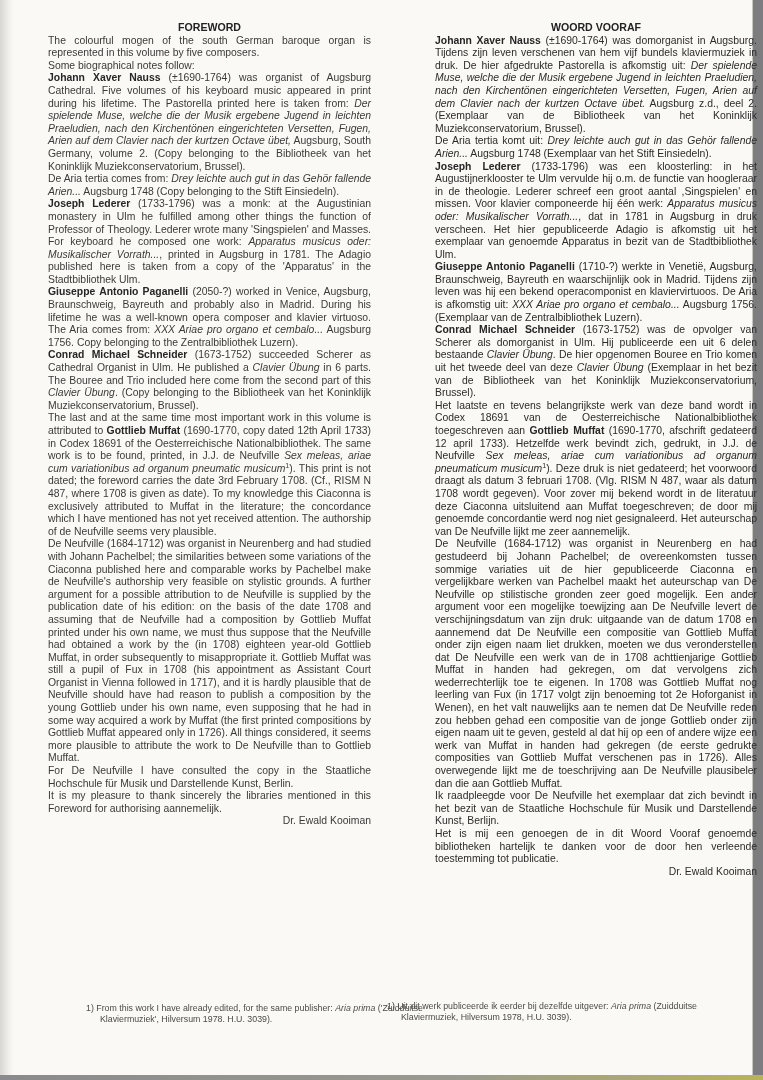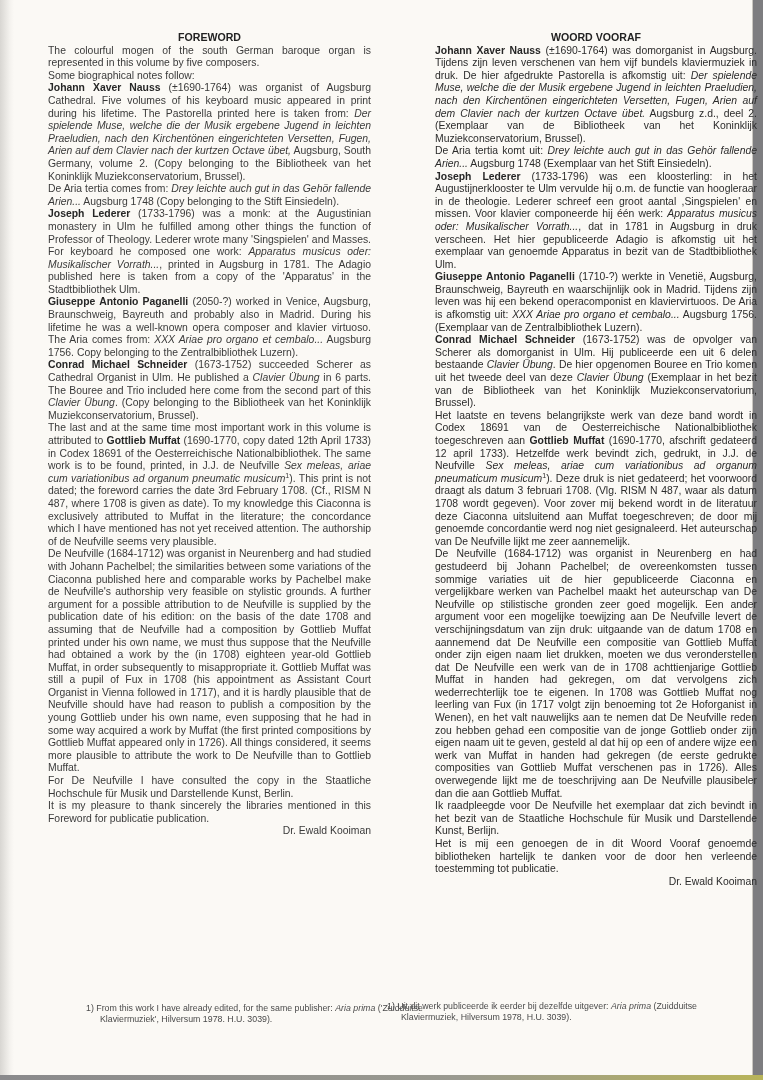--- a/index.html
+++ b/index.html
@@ -16,21 +16,21 @@
     }
     .spine {
       position: absolute; left: 0; top: 0; width: 14px; height: 1075px;
       background: linear-gradient(to right, #d8d6d2, #f4f2ee 70%, #fbf9f5);
     }
     .bottom-band {
       position: absolute; left: 0; top: 1075px; width: 763px; height: 5px;
       background: linear-gradient(to right, #8a8a8c, #9a9a90 60%, #b8b45a);
     }
     .col {
-      position: absolute; top: 31px;
+      position: absolute; top: 21px;
       font-family: "Liberation Sans", sans-serif;
       font-size: 10.4px; line-height: 12.6px;
       color: #2b2b2b; text-align: justify;
     }
     .col.en { left: 48px; width: 323px; color: #3a3a3a; }
     .col.nl { left: 387px; width: 322px; margin-left: 48px; }
     .heading {
       font-weight: bold; text-align: center; font-size: 10.6px;
       margin: 0 0 1px 0; color: #222;
     }
@@ -57,21 +57,21 @@
     <p class="para">The colourful mogen of the south German baroque organ is represented in this volume by five composers.</p>
     <p class="para">Some biographical notes follow:</p>
     <p class="para"><b>Johann Xaver Nauss</b><span> (±1690-1764) was organist of Augsburg Cathedral. Five volumes of his keyboard music appeared in print during his lifetime. The Pastorella printed here is taken from: </span><i>Der spielende Muse, welche die der Musik ergebene Jugend in leichten Praeludien, nach den Kirchentönen eingerichteten Versetten, Fugen, Arien auf dem Clavier nach der kurtzen Octave übet,</i><span> Augsburg, South Germany, volume 2. (Copy belonging to the Bibliotheek van het Koninklijk Muziekconservatorium, Brussel).</span></p>
     <p class="para"><span>De Aria tertia comes from: </span><i>Drey leichte auch gut in das Gehör fallende Arien...</i><span> Augsburg 1748 (Copy belonging to the Stift Einsiedeln).</span></p>
     <p class="para"><b>Joseph Lederer</b><span> (1733-1796) was a monk: at the Augustinian monastery in Ulm he fulfilled among other things the function of Professor of Theology. Lederer wrote many 'Singspielen' and Masses. For keyboard he composed one work: </span><i>Apparatus musicus oder: Musikalischer Vorrath...</i><span>, printed in Augsburg in 1781. The Adagio published here is taken from a copy of the 'Apparatus' in the Stadtbibliothek Ulm.</span></p>
     <p class="para"><b>Giuseppe Antonio Paganelli</b><span> (2050-?) worked in Venice, Augsburg, Braunschweig, Bayreuth and probably also in Madrid. During his lifetime he was a well-known opera composer and klavier virtuoso. The Aria comes from: </span><i>XXX Ariae pro organo et cembalo...</i><span> Augsburg 1756. Copy belonging to the Zentralbibliothek Luzern).</span></p>
     <p class="para"><b>Conrad Michael Schneider</b><span> (1673-1752) succeeded Scherer as Cathedral Organist in Ulm. He published a </span><i>Clavier Übung</i><span> in 6 parts. The Bouree and Trio included here come from the second part of this </span><i>Clavier Übung</i><span>. (Copy belonging to the Bibliotheek van het Koninklijk Muziekconservatorium, Brussel).</span></p>
     <p class="para"><span>The last and at the same time most important work in this volume is attributed to </span><b>Gottlieb Muffat</b><span> (1690-1770, copy dated 12th April 1733) in Codex 18691 of the Oesterreichische Nationalbibliothek. The same work is to be found, printed, in J.J. de Neufville </span><i>Sex meleas, ariae cum variationibus ad organum pneumatic musicum</i><sup>1</sup><span>). This print is not dated; the foreword carries the date 3rd February 1708. (Cf., RISM N 487, where 1708 is given as date). To my knowledge this Ciaconna is exclusively attributed to Muffat in the literature; the concordance which I have mentioned has not yet received attention. The authorship of de Neufville seems very plausible.</span></p>
     <p class="para">De Neufville (1684-1712) was organist in Neurenberg and had studied with Johann Pachelbel; the similarities between some variations of the Ciaconna published here and comparable works by Pachelbel make de Neufville's authorship very feasible on stylistic grounds. A further argument for a possible attribution to de Neufville is supplied by the publication date of his edition: on the basis of the date 1708 and assuming that de Neufville had a composition by Gottlieb Muffat printed under his own name, we must thus suppose that the Neufville had obtained a work by the (in 1708) eighteen year-old Gottlieb Muffat, in order subsequently to misappropriate it. Gottlieb Muffat was still a pupil of Fux in 1708 (his appointment as Assistant Court Organist in Vienna followed in 1717), and it is hardly plausible that de Neufville should have had reason to publish a composition by the young Gottlieb under his own name, even supposing that he had in some way acquired a work by Muffat (the first printed compositions by Gottlieb Muffat appeared only in 1726). All things considered, it seems more plausible to attribute the work to De Neufville than to Gottlieb Muffat.</p>
     <p class="para">For De Neufville I have consulted the copy in the Staatliche Hochschule für Musik und Darstellende Kunst, Berlin.</p>
-    <p class="para">It is my pleasure to thank sincerely the libraries mentioned in this Foreword for publicatie publication.</p>
+    <p class="para">It is my pleasure to thank sincerely the libraries mentioned in this Foreword for authorising aannemelijk.</p>
     <p class="signature">Dr. Ewald Kooiman</p>
   </div>
 
   <div class="footnote en fn-indent"><span>1)</span><span> From this work I have already edited, for the same publisher: </span><i>Aria prima</i><span> ('Zuidduitse Klaviermuziek', Hilversum 1978. H.U. 3039).</span></div>
 
   <div class="col nl">
     <p class="heading">WOORD VOORAF</p>
     <p class="para"><b>Johann Xaver Nauss</b><span> (±1690-1764) was domorganist in Augsburg. Tijdens zijn leven verschenen van hem vijf bundels klaviermuziek in druk. De hier afgedrukte Pastorella is afkomstig uit: </span><i>Der spielende Muse, welche die der Musik ergebene Jugend in leichten Praeludien, nach den Kirchentönen eingerichteten Versetten, Fugen, Arien auf dem Clavier nach der kurtzen Octave übet.</i><span> Augsburg z.d., deel 2. (Exemplaar van de Bibliotheek van het Koninklijk Muziekconservatorium, Brussel).</span></p>
     <p class="para"><span>De Aria tertia komt uit: </span><i>Drey leichte auch gut in das Gehör fallende Arien...</i><span> Augsburg 1748 (Exemplaar van het Stift Einsiedeln).</span></p>
     <p class="para"><b>Joseph Lederer</b><span> (1733-1796) was een kloosterling: in het Augustijnerklooster te Ulm vervulde hij o.m. de functie van hoogleraar in de theologie. Lederer schreef een groot aantal ,Singspielen' en missen. Voor klavier componeerde hij één werk: </span><i>Apparatus musicus oder: Musikalischer Vorrath...</i><span>, dat in 1781 in Augsburg in druk verscheen. Het hier gepubliceerde Adagio is afkomstig uit het exemplaar van genoemde Apparatus in bezit van de Stadtbibliothek Ulm.</span></p>

